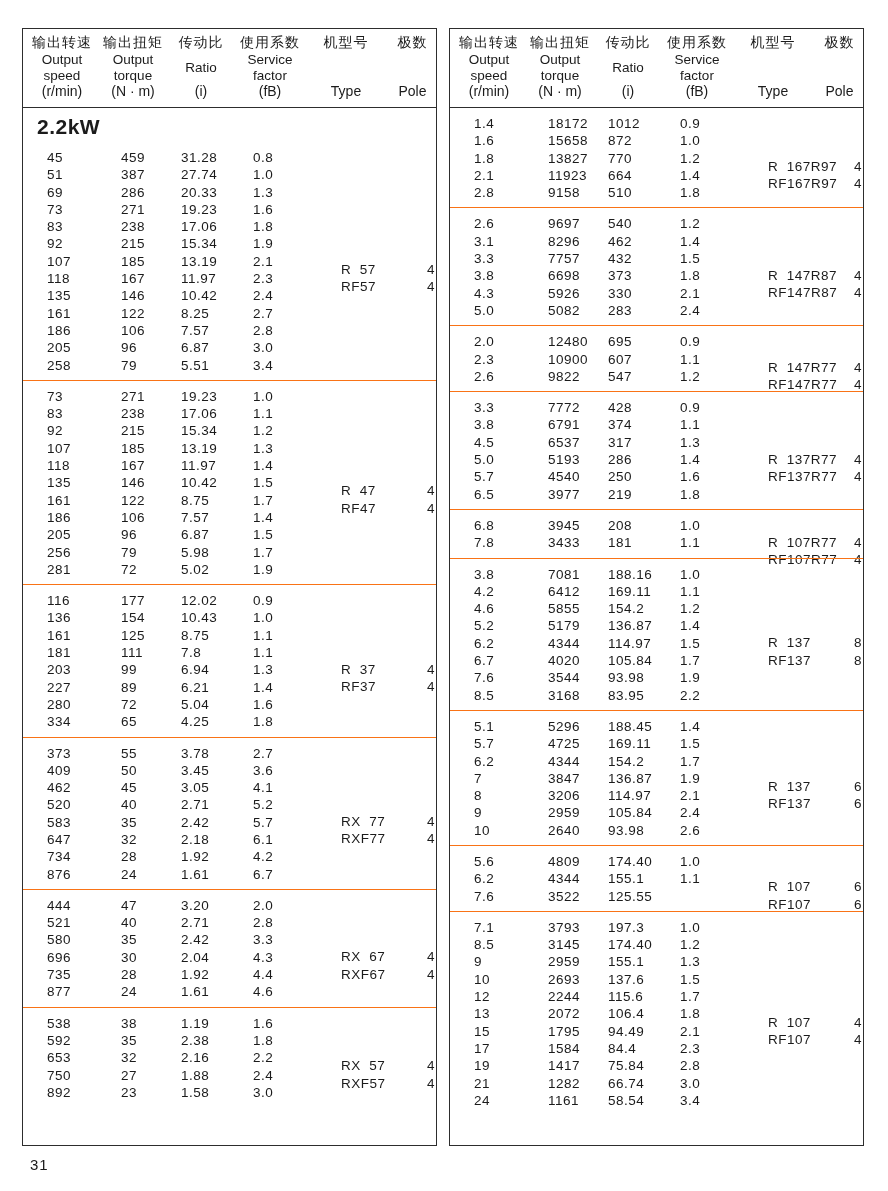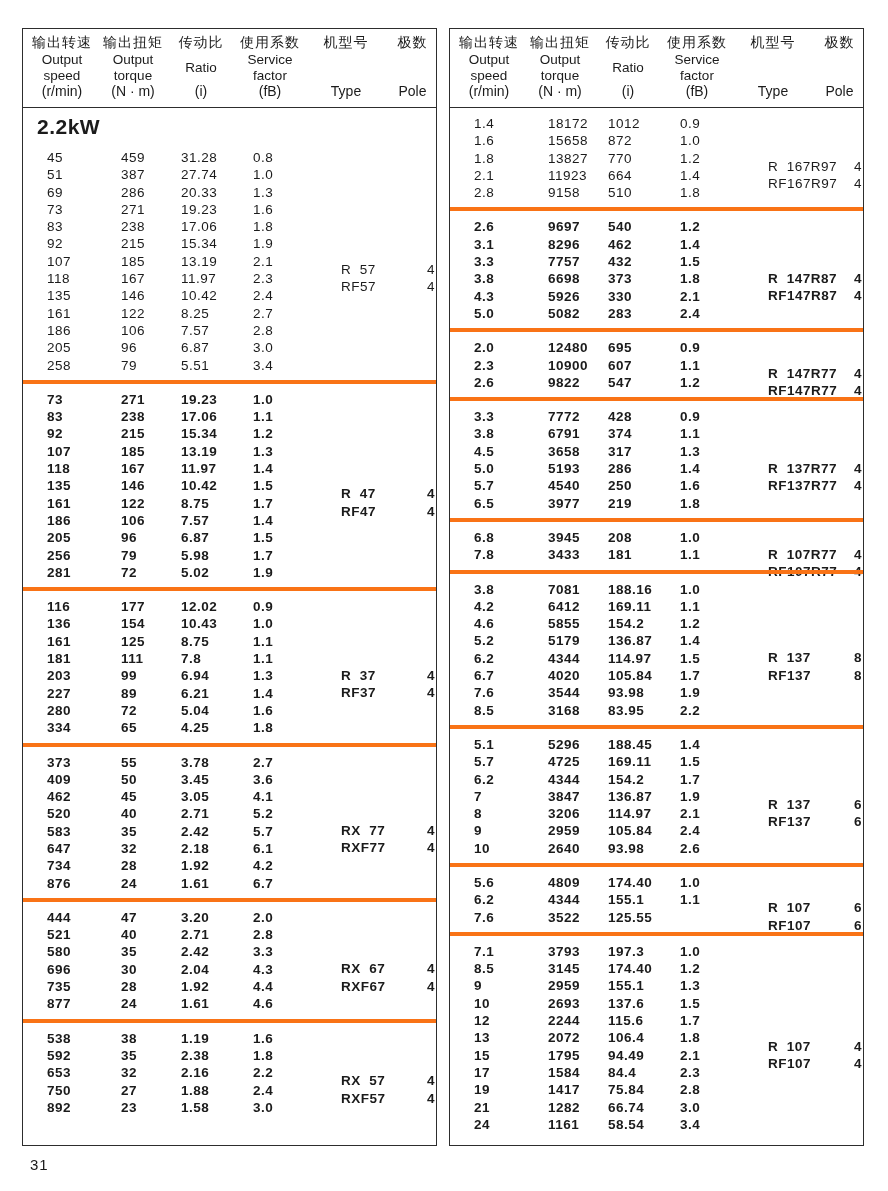--- a/index.html
+++ b/index.html
@@ -31,21 +31,21 @@
   }
   .hzh { font-size: 14px; letter-spacing: 1px; white-space: nowrap; }
   .hen { font-size: 13.5px; max-width: 62px; }
   .hunit { font-size: 14px; white-space: nowrap; }
   .section-title {
     font-size: 21px; font-weight: bold;
     padding: 7px 0 3px 14px;
     letter-spacing: 0.5px;
   }
   .block { position: relative; padding: 7px 0 6px 0; }
-  .block + .block { border-top: 4px solid #f97316; font-weight: bold; }
+  .block + .block { border-top: 1px solid #f97316; }
   .trow {
     display: grid;
     grid-template-columns: 78px 64px 72px 66px;
     height: 17.3px; line-height: 17.3px;
     font-size: 13.5px;
   }
   .c { letter-spacing: 0.5px; white-space: nowrap; }
   .c1 { padding-left: 24px; }
   .c2 { padding-left: 20px; }
   .c3 { padding-left: 16px; }
@@ -672,21 +672,21 @@
                 <span class="c c4">0.9</span>
               </div>
               <div class="trow">
                 <span class="c c1">3.8</span>
                 <span class="c c2">6791</span>
                 <span class="c c3">374</span>
                 <span class="c c4">1.1</span>
               </div>
               <div class="trow">
                 <span class="c c1">4.5</span>
-                <span class="c c2">3658</span>
+                <span class="c c2">6537</span>
                 <span class="c c3">317</span>
                 <span class="c c4">1.3</span>
               </div>
               <div class="trow">
                 <span class="c c1">5.0</span>
                 <span class="c c2">5193</span>
                 <span class="c c3">286</span>
                 <span class="c c4">1.4</span>
               </div>
               <div class="trow">

